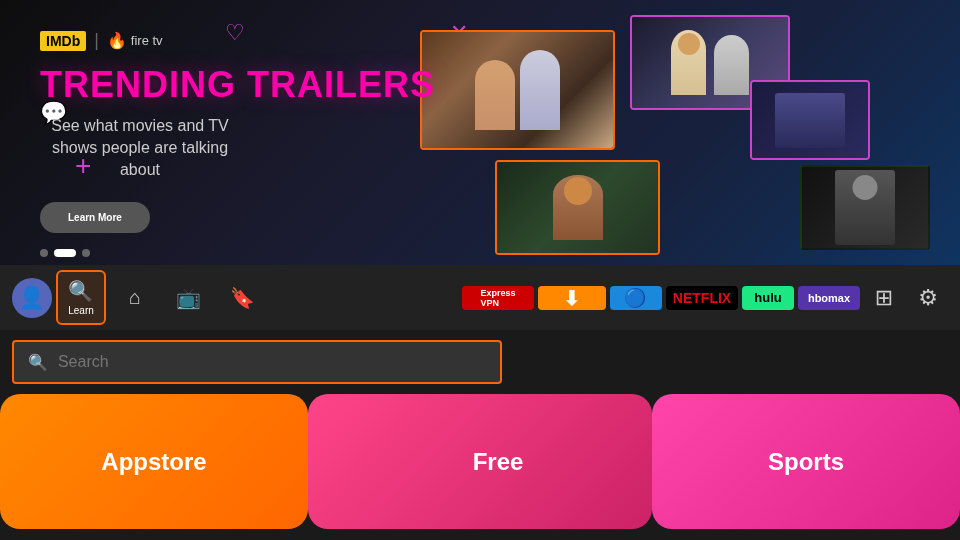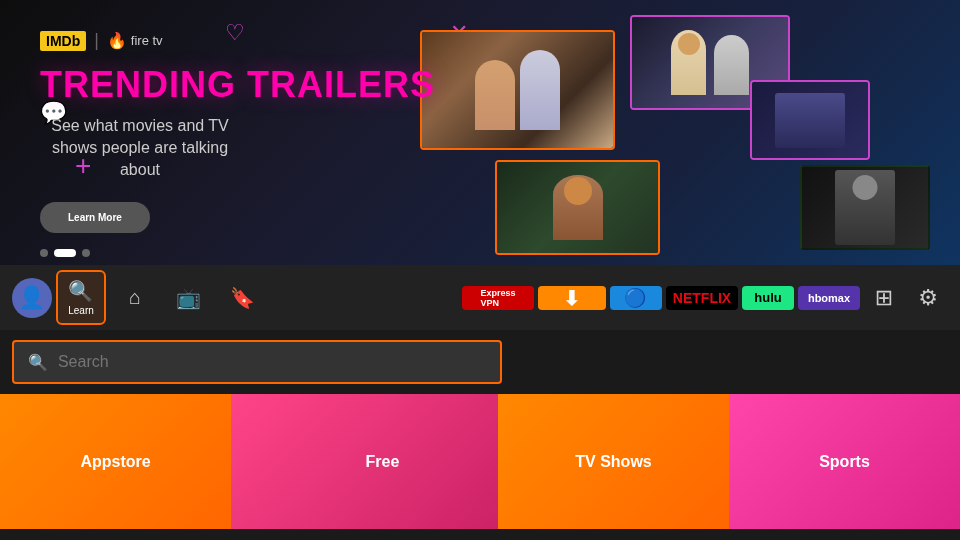--- a/index.html
+++ b/index.html
@@ -365,26 +365,27 @@
       width: 100%;
       height: 135px;
       gap: 0;
     }
 
     .cat-tile {
       flex: 1;
       display: flex;
       align-items: center;
       justify-content: center;
-      font-size: 16px;
+      font-size: 24px;
       font-weight: 700;
       color: white;
       cursor: pointer;
       position: relative;
       overflow: hidden;
+      border-radius: 20px;
     }
 
     .cat-appstore {
       background: linear-gradient(135deg, #ff8800, #ff6600);
     }
 
     .cat-free {
       background: linear-gradient(135deg, #ff4488, #cc2266);
       padding-left: 36px;
     }
@@ -551,19 +552,16 @@
   </div>
 </div>
 
 <div class="categories">
   <div class="cat-tile cat-appstore">
     <span>Appstore</span>
   </div>
   <div class="cat-tile cat-free">
     <span>Free</span>
   </div>
-  <div class="cat-tile cat-tvshows">
-    <span>TV Shows</span>
-  </div>
   <div class="cat-tile cat-sports">
     <span>Sports</span>
   </div>
 </div>
 
 </body></html>

